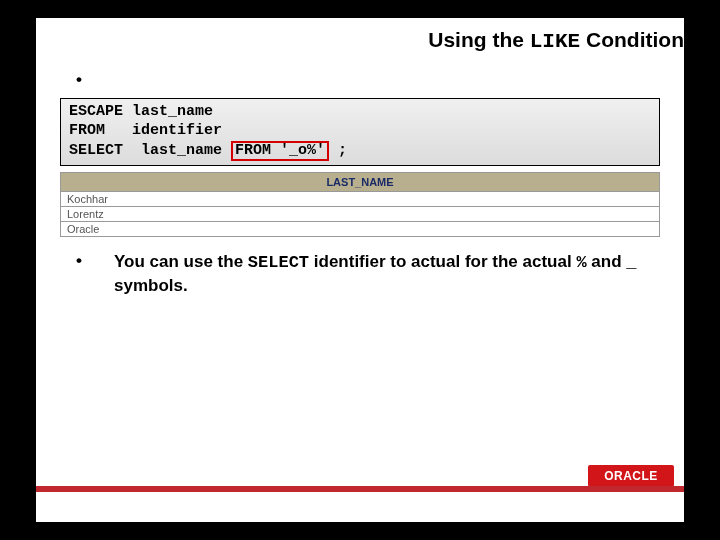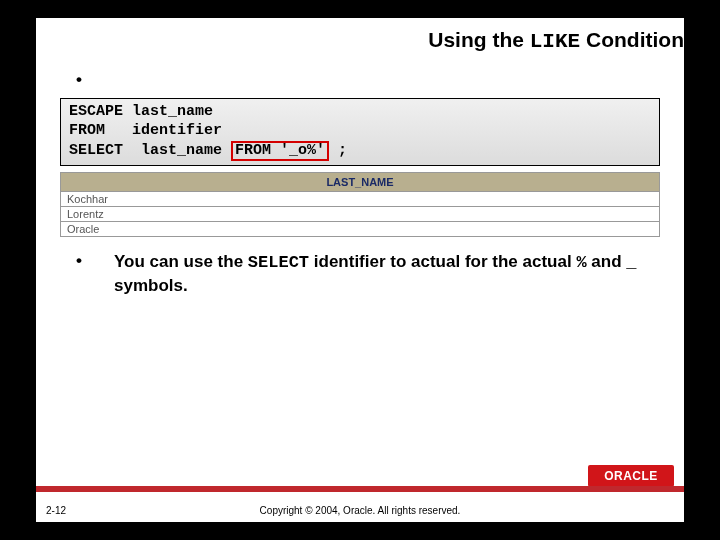--- a/index.html
+++ b/index.html
@@ -144,18 +144,14 @@
 
   <div class="bullet-row">
     <span class="bullet-mark">•</span>
     <span class="bullet-text">
       <span>You can use the </span><span class="mono">SELECT</span><span> identifier to actual for the actual </span><span class="mono">%</span><span> and </span><span class="mono">_</span><span> symbols.</span>
     </span>
   </div>
 
   <div class="logo">ORACLE</div>
   <div class="footer-bar"></div>
-  <div class="footer-text">
-    <span class="slide-num">2-12</span>
-    <span class="copyright">Copyright © 2004, Oracle. All rights reserved.</span>
-  </div>
 
 </div>
 
 </body></html>

